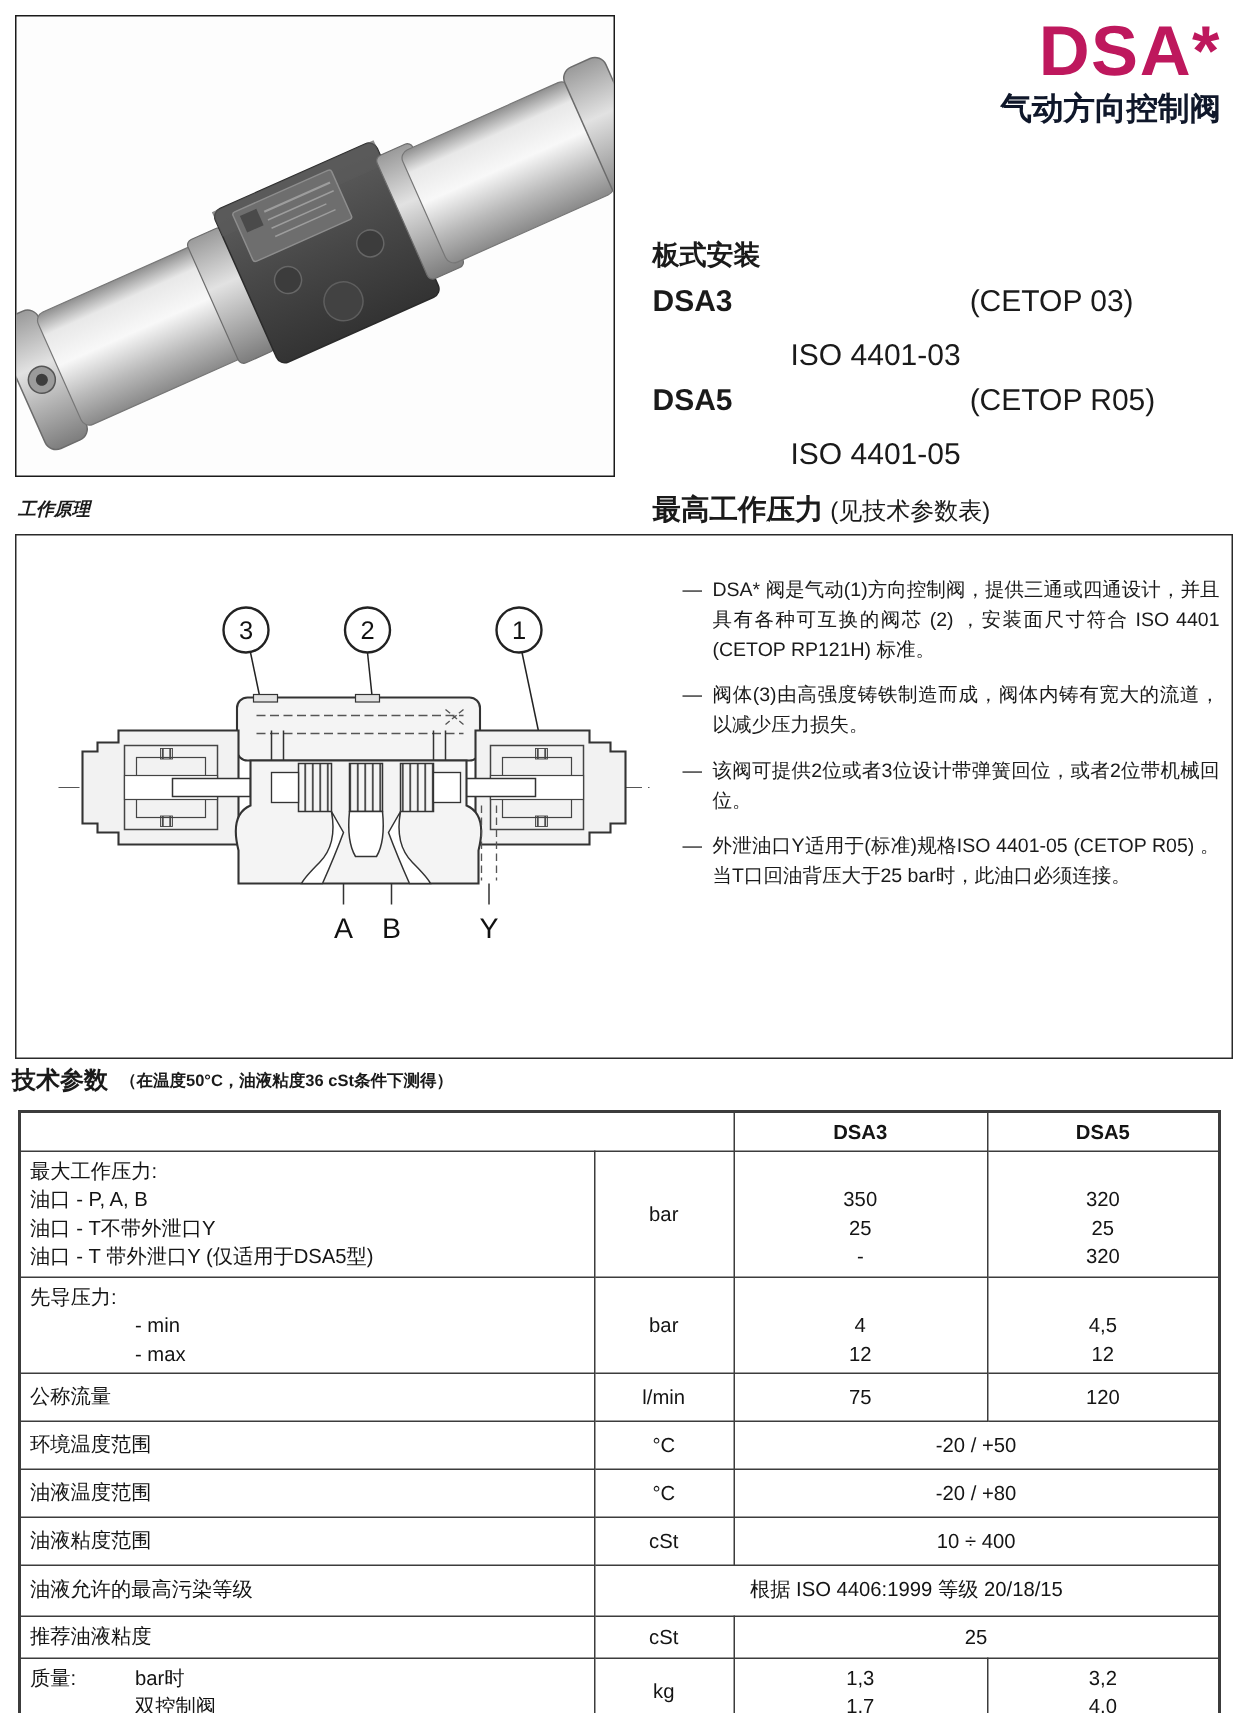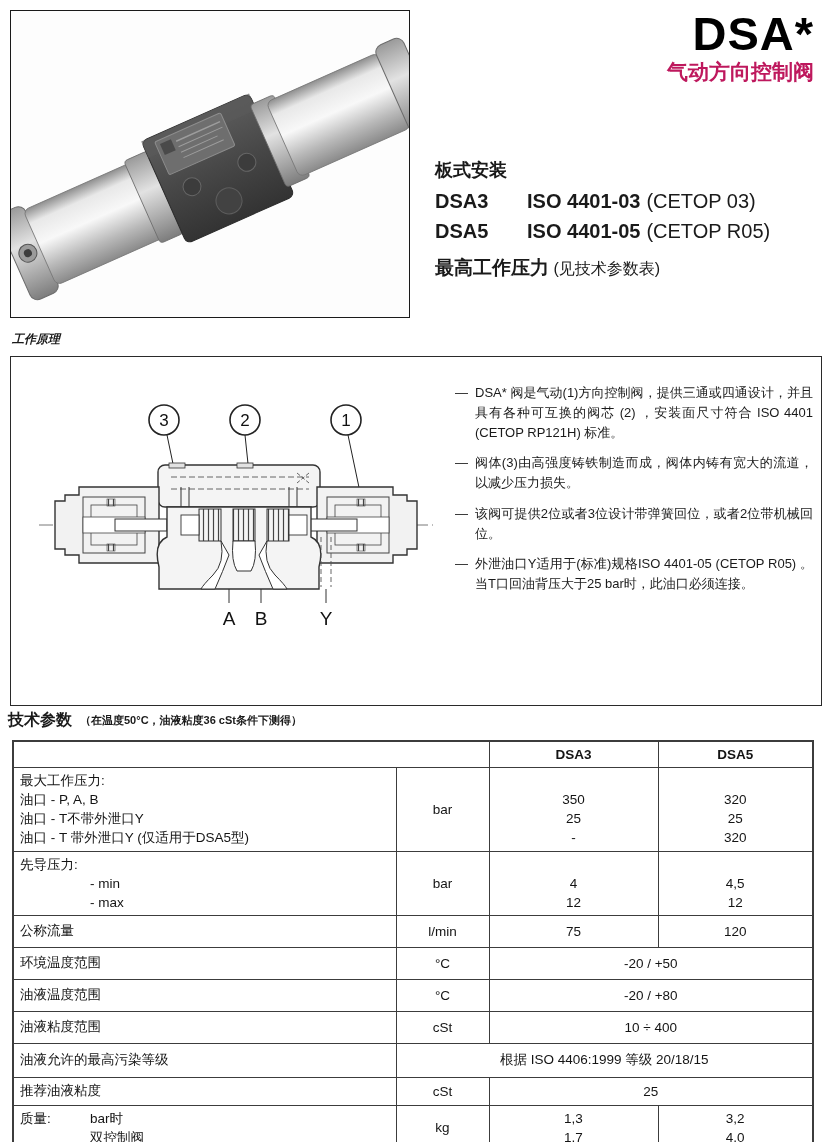--- a/index.html
+++ b/index.html
@@ -15,33 +15,33 @@
 
   
   .photo-frame {
     position: absolute; left: 10px; top: 10px;
     width: 400px; height: 308px;
     border: 1px solid #1a1a1a; background: #fdfdfd;
   }
   .page-title {
     position: absolute; top: 6px; right: 16px;
     font-size: 47px; font-weight: bold; letter-spacing: 1px;
-    color: #000000;
+    color: #be185d;
   }
   .page-subtitle {
     position: absolute; top: 58px; right: 16px;
-    font-size: 21px; font-weight: bold; color: #be185d;
+    font-size: 21px; font-weight: bold; color: #0f172a;
   }
   .mounting {
     position: absolute; left: 435px; top: 158px; width: 392px;
   }
   .mounting-heading { font-size: 18px; font-weight: bold; margin-bottom: 8px; }
   .mounting-row { display: flex; font-size: 20px; margin-bottom: 7px; }
   .mounting-row .model { font-weight: bold; width: 92px; }
-  .mounting-row .iso { font-weight: bold; white-space: pre; }
+  .mounting-row .iso { font-weight: normal; white-space: pre; margin-top: 36px; }
   .mounting-row .cetop { font-weight: normal; margin-left: 6px; }
   .spec-line { margin-top: 12px; font-size: 19px; }
   .spec-line .lbl { font-weight: bold; }
   .spec-line .note { font-size: 16px; font-weight: normal; }
 
   
   .wp-title {
     position: absolute; left: 12px; top: 331px;
     font-size: 12px; font-weight: bold; font-style: italic;
   }

